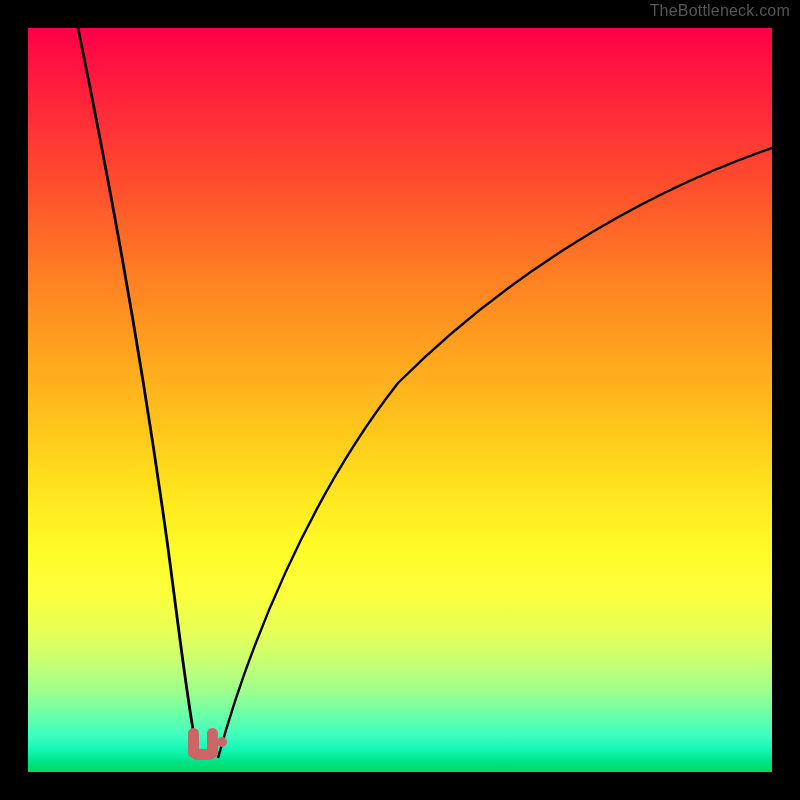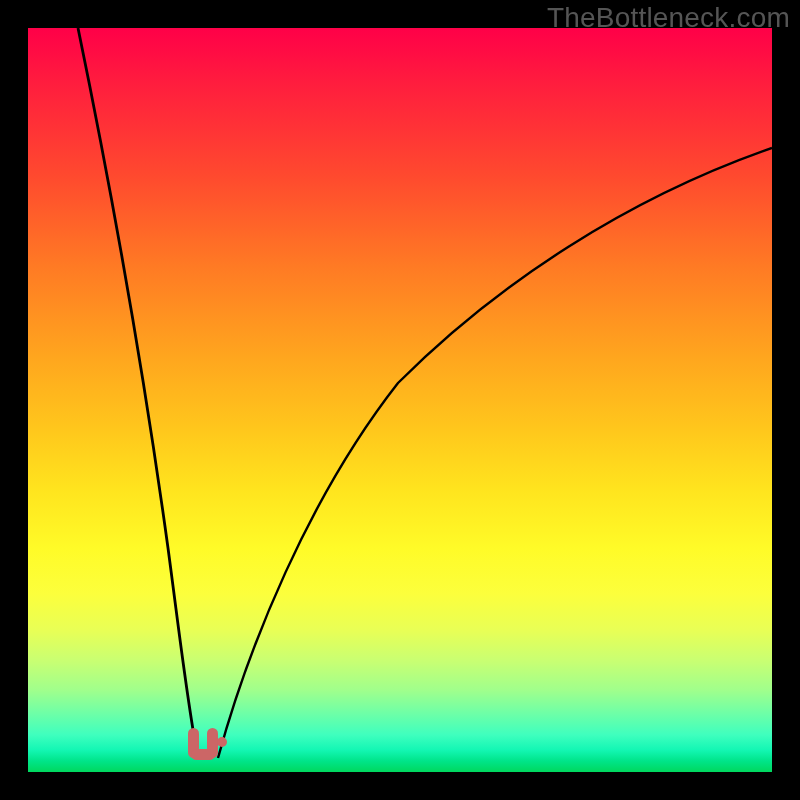--- a/index.html
+++ b/index.html
@@ -14,21 +14,21 @@
     position: relative;
     width: 800px;
     height: 800px;
     background: #000;
   }
   .watermark {
     position: absolute;
     top: 2px;
     right: 10px;
     font-family: Arial, Helvetica, sans-serif;
-    font-size: 28px;
+    font-size: 16px;
     color: #555555;
     letter-spacing: 0.2px;
     z-index: 5;
   }
   .plot {
     position: absolute;
     top: 28px;
     left: 28px;
     width: 744px;
     height: 744px;

